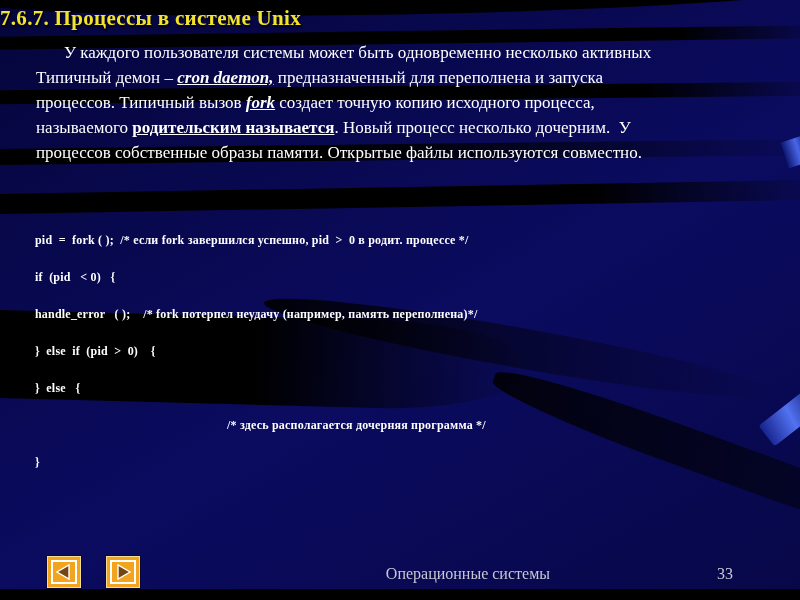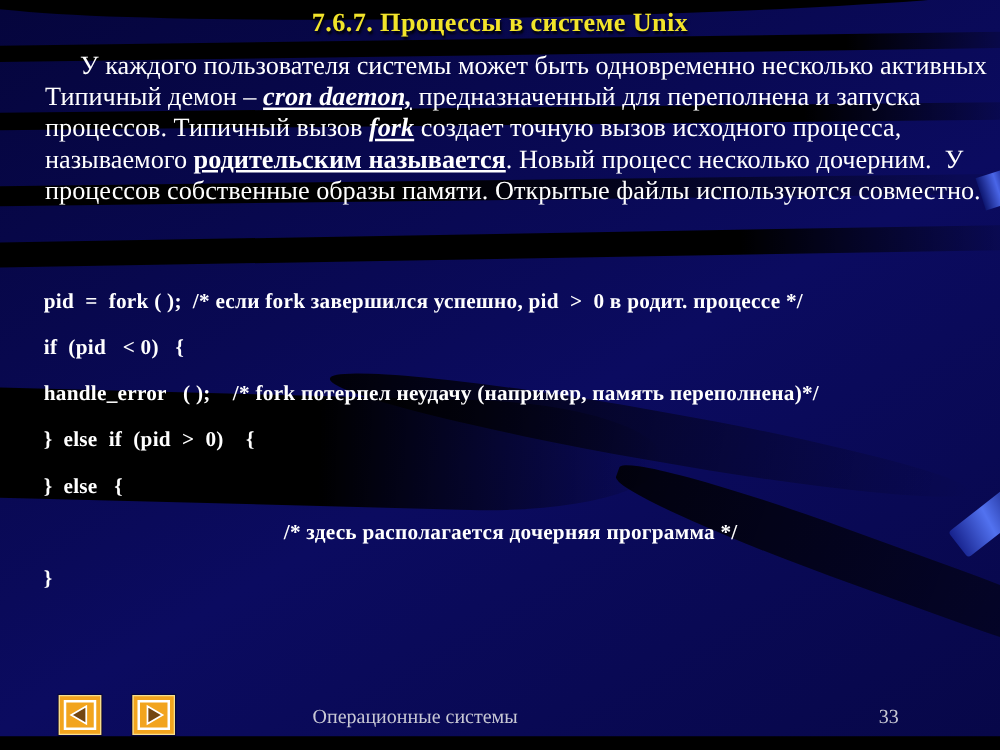--- a/index.html
+++ b/index.html
@@ -18,42 +18,42 @@
   #b4{top:187px;height:20px;transform:rotate(-1deg);background:linear-gradient(90deg,#000 0%,#000 72%,rgba(0,0,0,0) 100%);}
   #s1{left:-80px;top:316px;width:610px;height:88px;background:linear-gradient(90deg,#000 55%,rgba(0,0,0,0) 100%);border-radius:0 50% 50% 0 / 0 100% 100% 0;transform:rotate(1.5deg);}
   #s2{left:260px;top:328px;width:520px;height:40px;background:linear-gradient(90deg,rgba(0,0,0,.9),rgba(0,0,0,0));transform:rotate(10deg);border-radius:50%;}
   #s3{left:480px;top:438px;width:470px;height:40px;background:linear-gradient(90deg,rgba(0,0,0,.85),rgba(0,0,0,.35));transform:rotate(20deg);border-radius:40%;}
   #sw-bottom{left:0;top:589px;width:800px;height:11px;background:#000;}
   #r1{left:784px;top:138px;width:26px;height:27px;background:linear-gradient(90deg,#0d1670,#4a66e8 55%,#101a80);transform:rotate(-18deg);}
   #r2{left:760px;top:404px;width:62px;height:26px;background:linear-gradient(100deg,#15208a,#5272f0 50%,#101a7a);transform:rotate(-38deg);border-radius:3px;}
 
   
   .title{
-    position:absolute;left:0;top:6px;width:100%;text-align:center;
+    position:absolute;left:0;top:6px;width:100%;text-align:left;
     font-size:21px;font-weight:bold;color:#F2E42A;letter-spacing:.3px;
     text-shadow:1px 2px 2px rgba(0,0,0,.95);
   }
   
-  .paragraph{position:absolute;left:36px;top:40px;width:756px;color:#fff;font-size:21px;}
+  .paragraph{position:absolute;left:36px;top:40px;width:756px;color:#fff;font-size:17px;}
   .pline{height:25px;line-height:25px;white-space:pre;}
   .pline.indent{padding-left:28px;}
   .pline .b{font-weight:bold;}
   .pline .i{font-style:italic;}
   .pline .u{text-decoration:underline;margin-top:19px;}
   
-  .code{position:absolute;left:35px;top:222px;width:760px;color:#fff;font-size:17px;font-weight:bold;letter-spacing:.2px;}
+  .code{position:absolute;left:35px;top:222px;width:760px;color:#fff;font-size:12px;font-weight:bold;letter-spacing:.2px;}
   .cline{height:37px;line-height:37px;white-space:pre;}
   .cline.cindent{padding-left:192px;}
   
   .footer-label{
-    position:absolute;left:250px;top:565px;width:300px;text-align:left;
+    position:absolute;left:250px;top:565px;width:300px;text-align:right;
     color:#C8C8D4;font-size:16px;
   }
   .page-number{
-    position:absolute;left:703px;top:565px;width:44px;
+    position:absolute;left:703px;top:565px;width:44px;text-align:center;
     color:#C8C8D4;font-size:16px;
   }
   .nav-btn{
     position:absolute;top:556px;width:34px;height:32px;padding:0;margin:0;
     background:#F2A41E;border:1px solid #F6DE8E;cursor:pointer;
     box-shadow:0 0 0 1px rgba(0,0,0,.35);
   }
   #nav-prev{left:47px;}
   #nav-next{left:106px;}
   .nav-frame{
@@ -77,21 +77,21 @@
   <div class="sw" id="s3"></div>
   <div class="sw" id="sw-bottom"></div>
   <div class="sw" id="r1"></div>
   <div class="sw" id="r2"></div>
 
   <div class="title">7.6.7. Процессы в системе Unix</div>
 
   <div class="paragraph">
       <div class="pline indent"><span>У каждого пользователя системы может быть одновременно несколько активных</span></div>
       <div class="pline"><span>Типичный демон – </span><span class="b i u">cron daemon,</span><span> предназначенный для переполнена и запуска</span></div>
-      <div class="pline"><span>процессов. Типичный вызов </span><span class="b i u">fork</span><span> создает точную вызов исходного процесса,</span></div>
+      <div class="pline"><span>процессов. Типичный вызов </span><span class="b i u">fork</span><span> создает точную копию исходного процесса,</span></div>
       <div class="pline"><span>называемого </span><span class="b u">родительским называется</span><span>. Новый процесс несколько дочерним.  У</span></div>
       <div class="pline"><span>процессов собственные образы памяти. Открытые файлы используются совместно.</span></div>
     </div>
 
   <div class="code">
       <div class="cline">pid  =  fork ( );  /* если fork завершился успешно, pid  &gt;  0 в родит. процессе */</div>
       <div class="cline">if  (pid   &lt; 0)   {</div>
       <div class="cline">handle_error   ( );    /* fork потерпел неудачу (например, память переполнена)*/</div>
       <div class="cline">}  else  if  (pid  &gt;  0)    {</div>
       <div class="cline">}  else   {</div>

